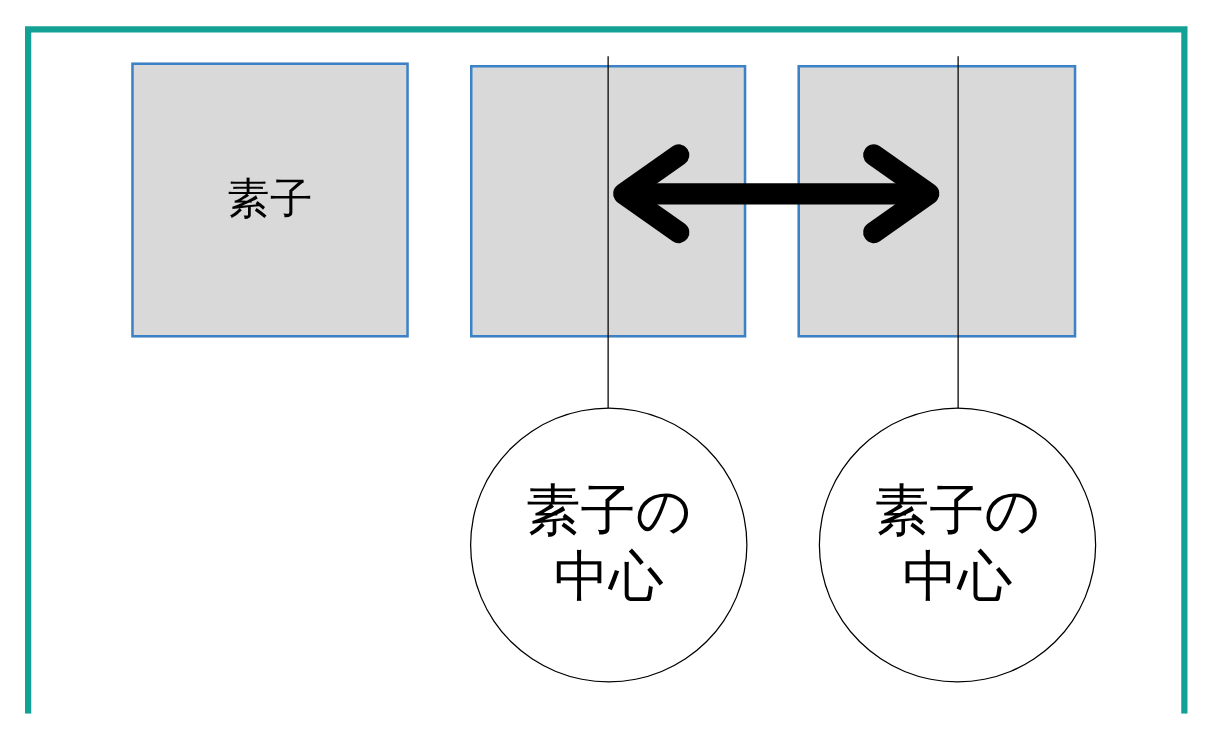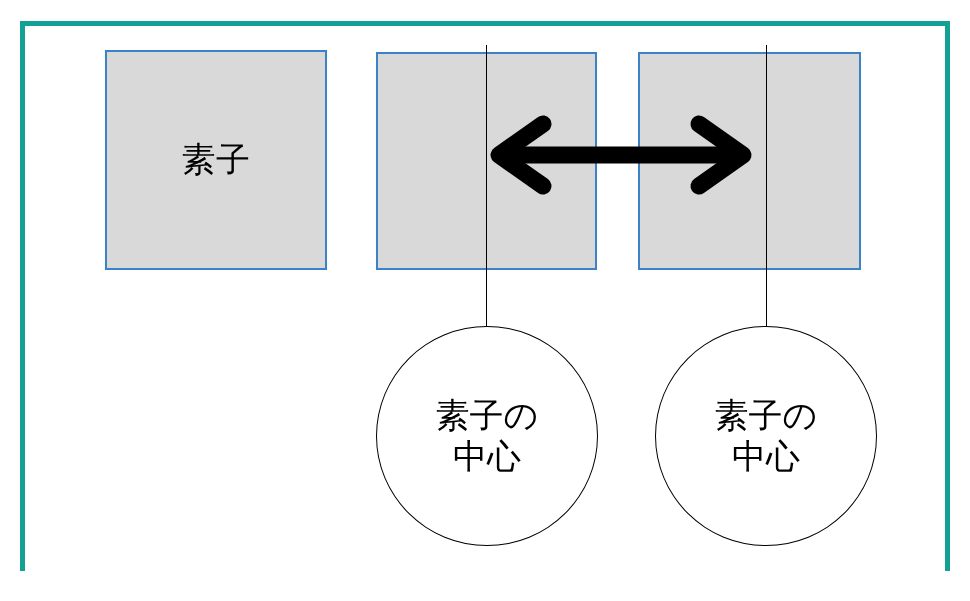--- a/index.html
+++ b/index.html
@@ -71,21 +71,21 @@
     box-sizing: border-box;
     background: #ffffff;
     display: flex;
     align-items: center;
     justify-content: center;
   }
   #circle-1 { left: 376px; top: 326px; }
   #circle-2 { left: 655px; top: 326px; }
   .callout-circle .circle-label {
     text-align: center;
-    font-size: 34px;
+    font-size: 44px;
     line-height: 1.2;
     color: #000000;
     white-space: pre-line;
   }
 
   
   #arrow-layer {
     position: absolute;
     left: 0;
     top: 0;

